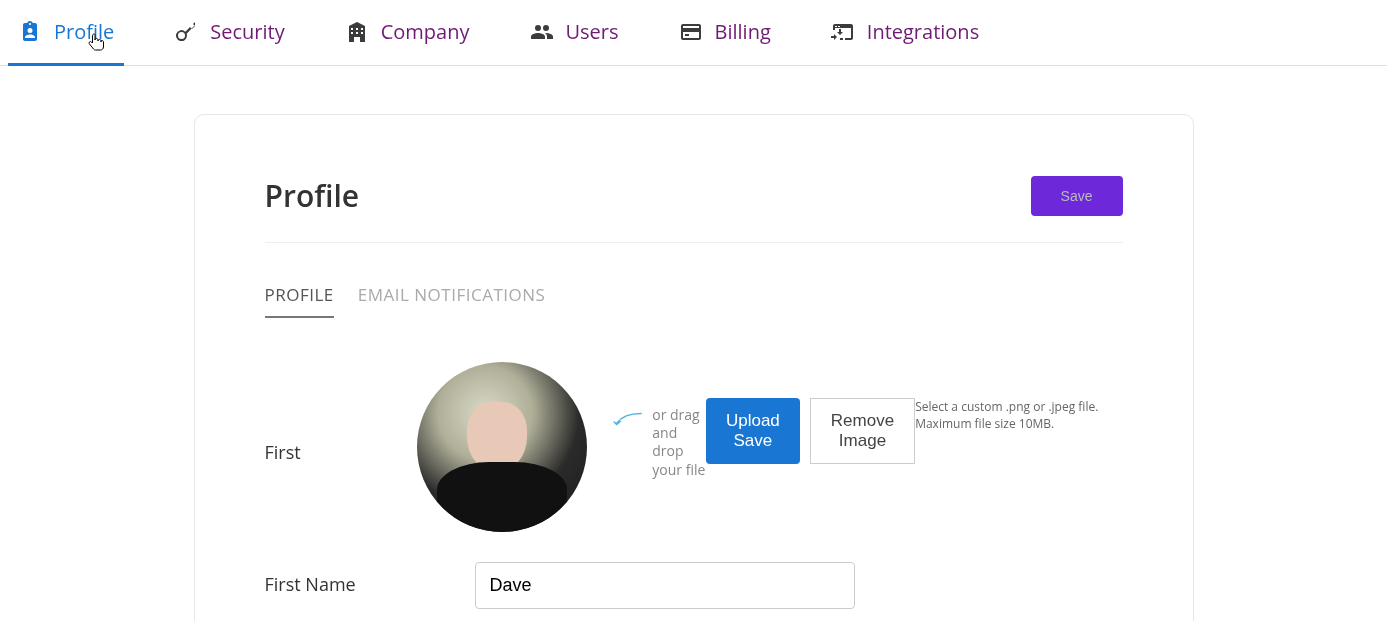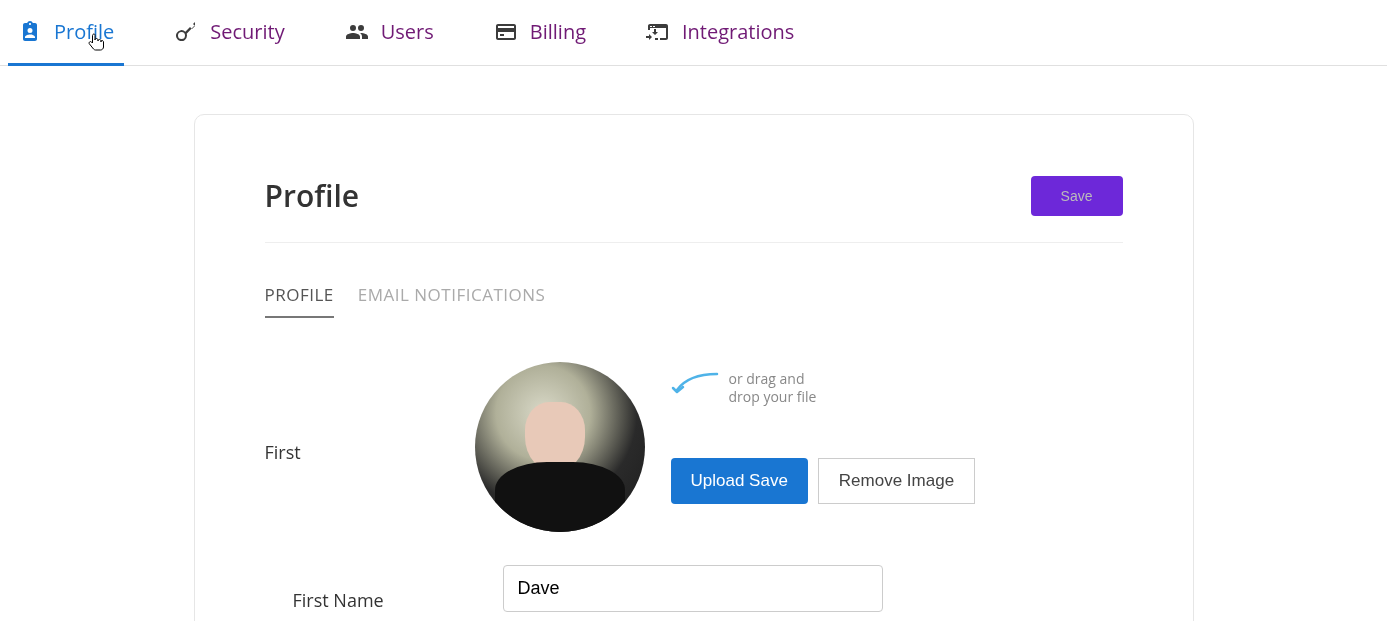--- a/index.html
+++ b/index.html
@@ -124,22 +124,23 @@
 .avatar-img::after {
   content: "";
   position: absolute;
   bottom: 0; left: 20px;
   width: 130px; height: 70px;
   background: #111;
   border-radius: 40% 40% 0 0;
 }
 .avatar-right {
   display: flex;
-  flex-direction: column;
-  align-items: flex-start;
+  flex-direction: row;
+  align-items: flex-start;
+  margin-top: 36px;
 }
 .drag-hint {
   display: flex;
   align-items: flex-start;
   gap: 10px;
   margin-top: 8px;
   margin-bottom: 52px;
 }
 .drag-hint-text {
   font-size: 14px;
@@ -199,20 +200,28 @@
     </span>
     <span>Profile</span>
   </div>
   <div class="top-tab">
     <span class="icon">
       <svg viewBox="0 0 24 24" fill="currentColor">
           <path d="M21 2l-2 2 2 2-3 3-2-2-4.65 4.65A5.5 5.5 0 1013 15.5c0-.63-.11-1.23-.3-1.8L21 5V2zm-13.5 17a3.5 3.5 0 110-7 3.5 3.5 0 010 7z"></path>
         </svg>
     </span>
     <span>Security</span>
+  </div>
+  <div class="top-tab">
+    <span class="icon">
+      <svg viewBox="0 0 24 24" fill="currentColor">
+          <path d="M12 2L4 6v16h5v-5h6v5h5V6l-8-4zM8 14H6v-2h2v2zm0-4H6V8h2v2zm5 4h-2v-2h2v2zm0-4h-2V8h2v2zm5 4h-2v-2h2v2zm0-4h-2V8h2v2z"></path>
+        </svg>
+    </span>
+    <span>Company</span>
   </div>
   <div class="top-tab">
     <span class="icon">
       <svg viewBox="0 0 24 24" fill="currentColor">
           <path d="M16 11a3 3 0 100-6 3 3 0 000 6zM8 11a3 3 0 100-6 3 3 0 000 6zm0 2c-2.33 0-7 1.17-7 3.5V19h14v-2.5c0-2.33-4.67-3.5-7-3.5zm8 0c-.29 0-.62.02-.97.05 1.16.84 1.97 1.97 1.97 3.45V19h6v-2.5c0-2.33-4.67-3.5-7-3.5z"></path>
         </svg>
     </span>
     <span>Users</span>
   </div>
   <div class="top-tab">
@@ -259,22 +268,23 @@
             </svg>
           <div class="drag-hint-text">
             <div>or drag and</div>
             <div>drop your file</div>
           </div>
         </div>
         <div class="btn-row">
           <button class="btn-primary">Upload Save</button>
           <button class="btn-secondary">Remove Image</button>
         </div>
+        <div class="help-text">Select a custom .png or .jpeg file. Maximum file size 10MB.</div>
       </div>
     </div>
   </div>
 
-  <div class="form-row" style="margin-top:30px;align-items:flex-end;margin-left:28px;">
+  <div class="form-row" style="margin-top:30px;align-items:flex-start;">
     <div class="form-label">First Name</div>
     <input type="text" class="text-input" value="Dave" style="">
   </div>
 
 </div>
 
 </body></html>

